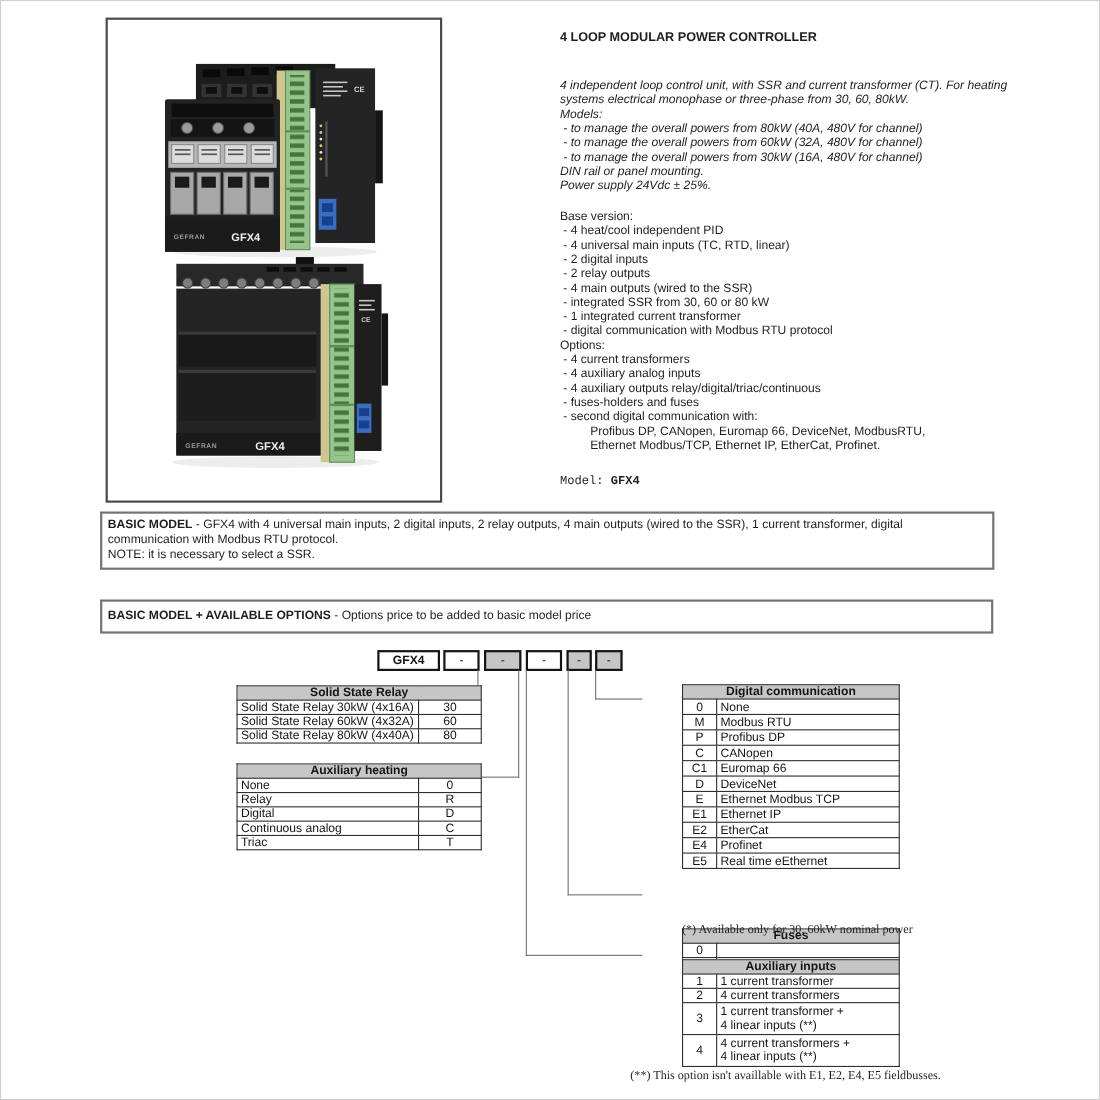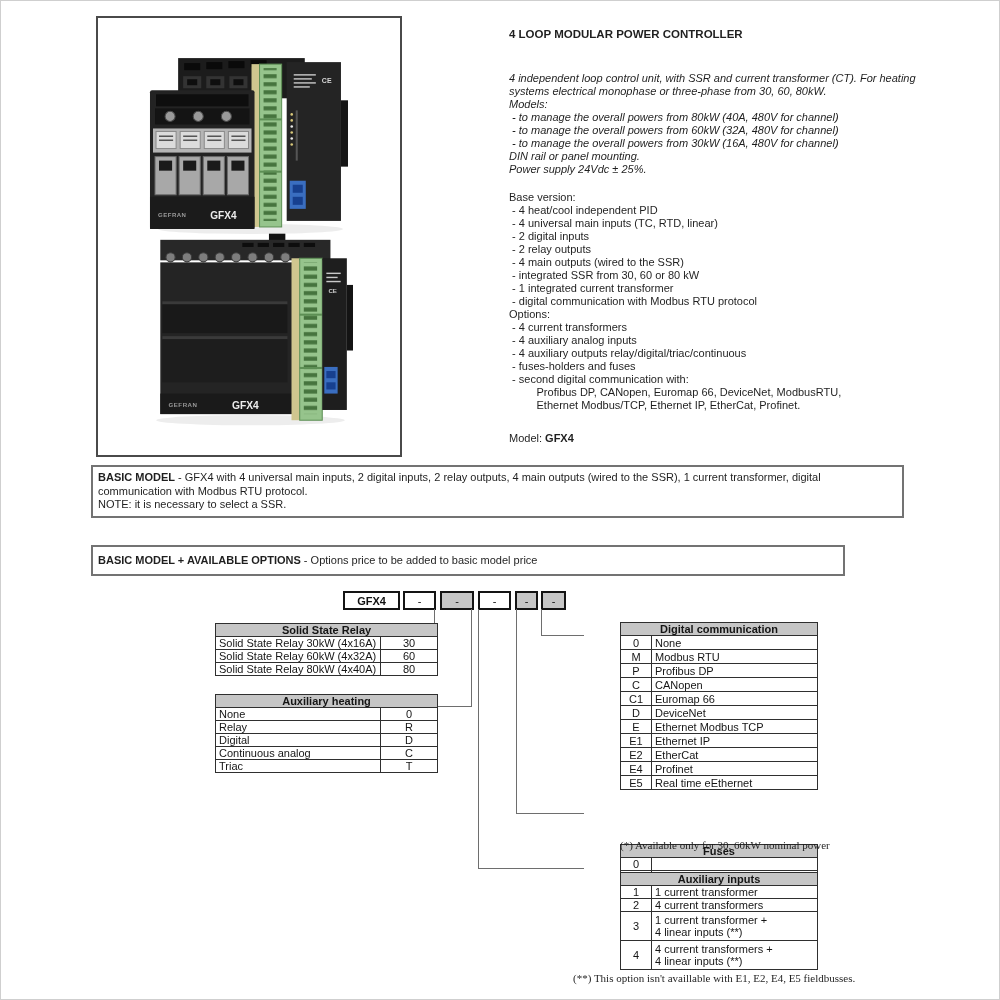--- a/index.html
+++ b/index.html
@@ -15,27 +15,27 @@
   #photo-frame svg { position:absolute; }
   #photo-top { left:50px; top:22px; width:205px; height:196px; }
   #photo-bottom { left:50px; top:212px; width:205px; height:198px; }
   svg text { font-family:"Liberation Sans", sans-serif; }
 
   
   #specs-title { left:508px; top:27px; font-size:11.5px; font-weight:bold; width:470px; }
   .spec-text { font-size:11px; line-height:13px; white-space:pre-wrap; width:472px; }
   #specs-desc { left:508px; top:71px;font-style:italic; }
   #specs-base { left:508px; top:190px; }
-  #model-line { left:508px; top:431px; font-size:11px; }
+  #model-line { left:508px; top:431px; font-size:11px;font-family:Liberation Mono, monospace; }
   #model-line b { font-weight:bold; }
 
   
   .banner { border:2px solid #737373; box-sizing:border-box; background:#fff; font-size:11px; line-height:13.5px; padding:4px 5px; }
   #basic-box { left:90px; top:464px; width:813px; height:53px; }
-  #options-box { left:90px; top:544px; width:754px; height:31px; padding-top:7px; }
+  #options-box { left:90px; top:544px; width:812px; height:31px; padding-top:7px; }
   .lead { font-weight:bold; }
 
   
   .code-box { position:absolute; top:590px; height:19px; border:2px solid #141414; box-sizing:border-box;
               display:flex; align-items:center; justify-content:center; font-size:11px; background:#fff; color:#111; }
   #gfx4-box { left:342px; width:57px; font-weight:bold; }
   #cb1 { left:402px; width:33px; }
   #cb2 { left:439px; width:34px; background:#c6c6c6; }
   #cb3 { left:477px; width:33px; }
   #cb4 { left:514px; width:23px; background:#c6c6c6; }

